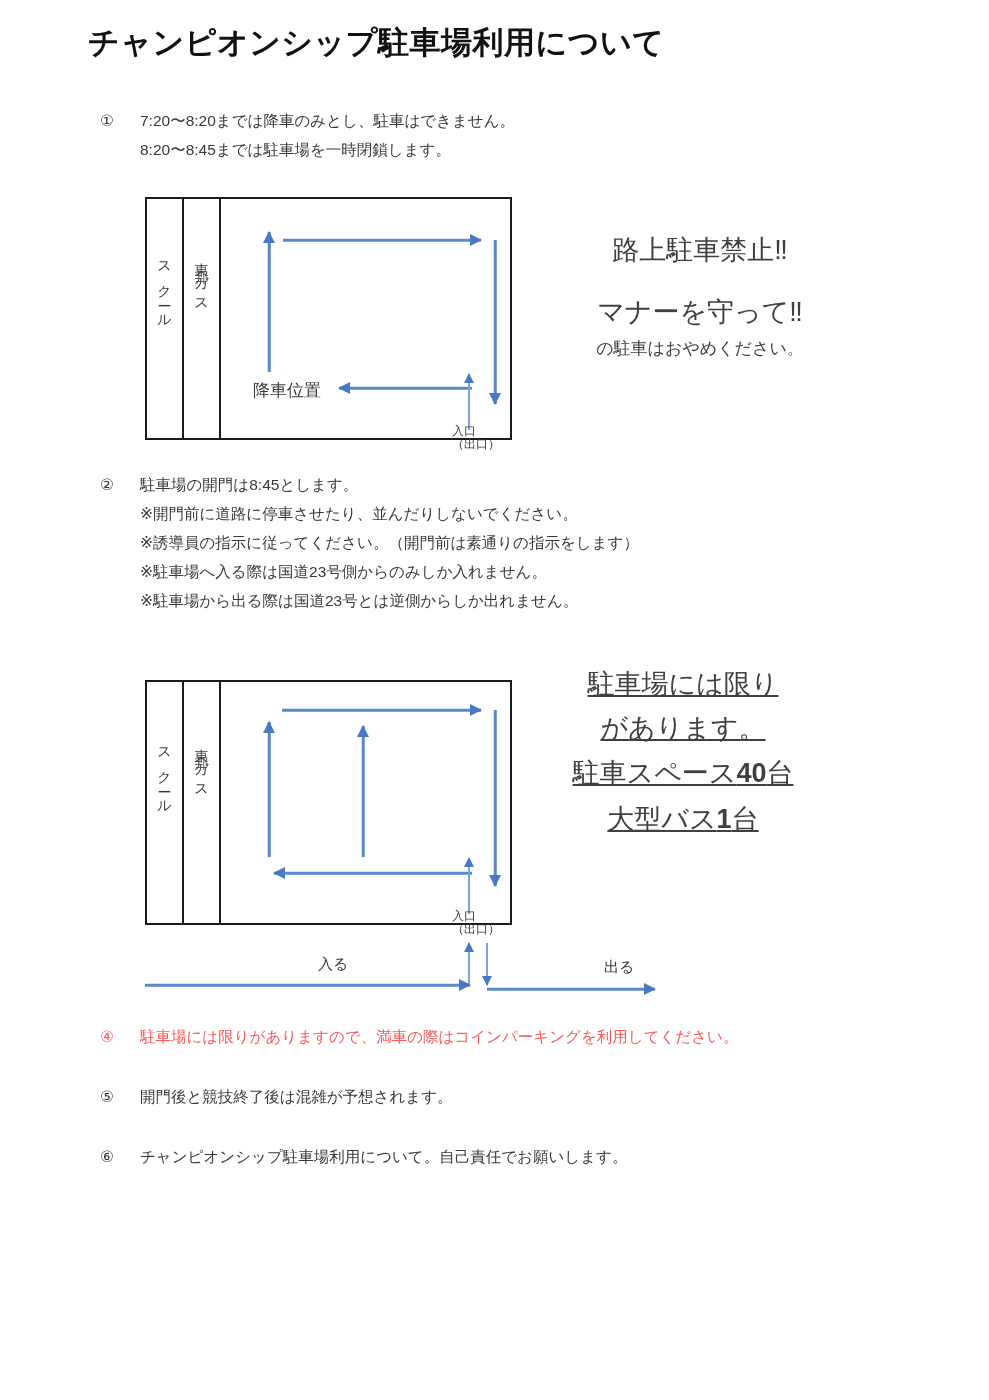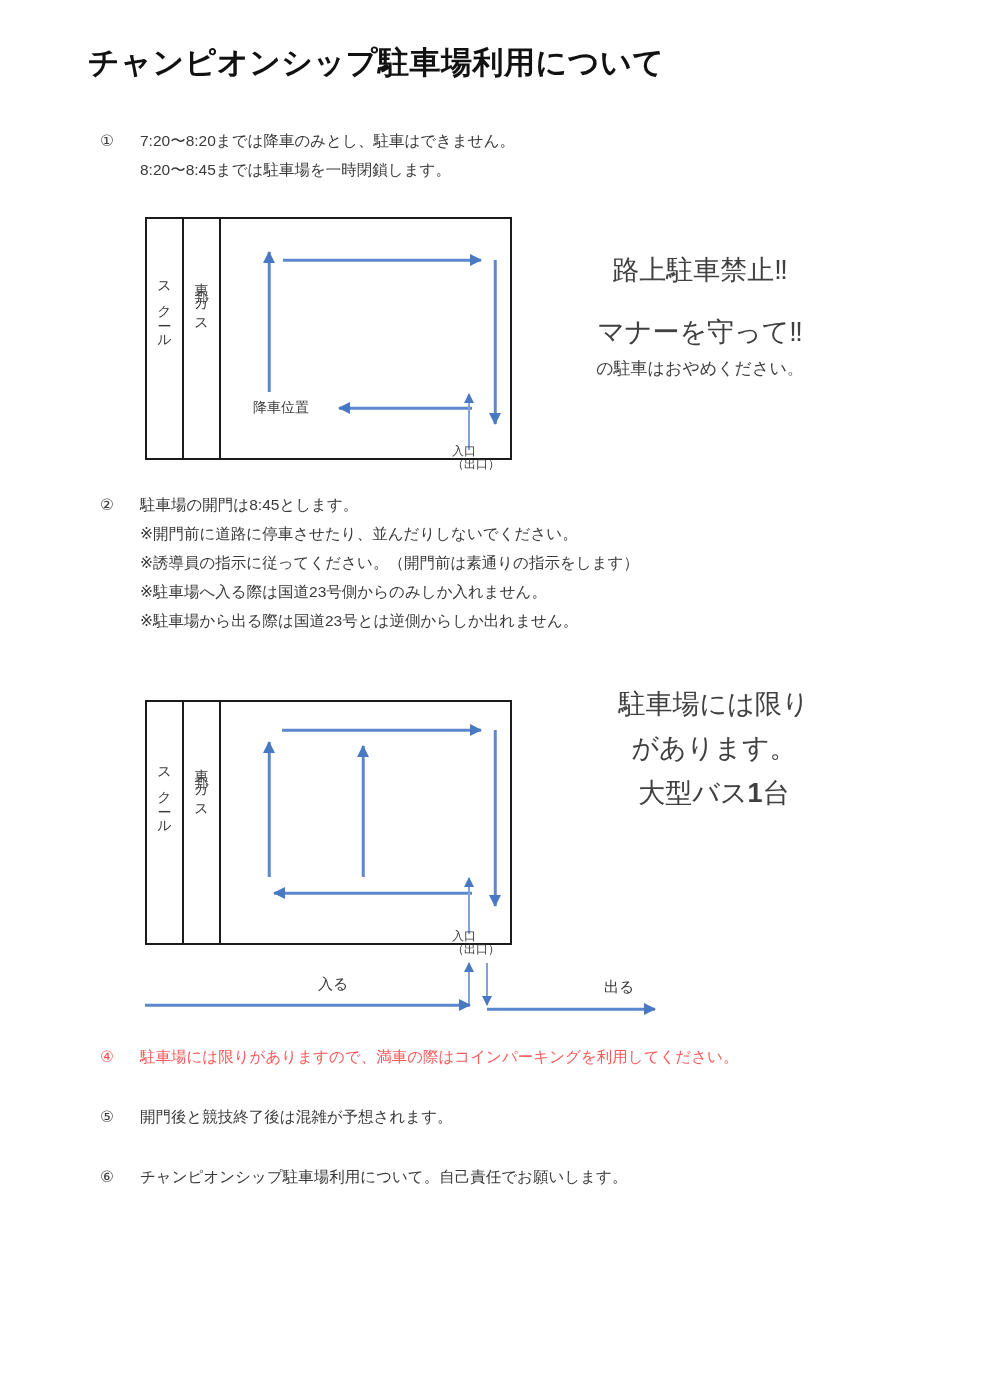--- a/index.html
+++ b/index.html
@@ -6,21 +6,21 @@
   html, body { margin:0; padding:0; }
   body {
     width: 989px;
     height: 1400px;
     background: #ffffff;
     font-family: "Liberation Sans", "DejaVu Sans", sans-serif;
     color: #2b2b2b;
     position: relative;
     overflow: hidden;
   }
-  .page { position: relative; width: 989px; height: 1084px; margin-top: 20px; }
+  .page { position: relative; width: 989px; height: 1084px; }
 
   
   .doc-title {
     position: absolute;
     left: 88px; top: 22px;
     font-size: 31px;
     font-weight: bold;
     letter-spacing: 0.5px;
     color: #111111;
     white-space: nowrap;
@@ -107,21 +107,21 @@
     border-top: 12px solid #4a79c4;
   }
   
   .thin .shaft { background: #7fa3da; }
   .thin.ar-up .shaft, .thin.ar-down .shaft { width: 2px; }
   .thin.ar-up .head { border-left-width: 5.5px; border-right-width: 5.5px; border-bottom-width: 10px; }
   .thin.ar-down .head { border-left-width: 5.5px; border-right-width: 5.5px; border-top-width: 10px; }
 
   .dlabel {
     position: absolute;
-    font-size: 14px;
+    font-size: 17px;
     color: #3a3a3a;
     white-space: nowrap;
   }
   .gate-label {
     position: absolute;
     font-size: 12px;
     line-height: 13px;
     color: #3a3a3a;
     text-align: left;
     white-space: nowrap;
@@ -132,21 +132,21 @@
     color: #3a3a3a;
     white-space: nowrap;
   }
 
   
   .notice { position: absolute; text-align: center; color: #404040; }
   .notice .big   { font-size: 27px; line-height: 44px; white-space: nowrap; }
   .notice .small { font-size: 17px; line-height: 30px; white-space: nowrap; }
 
   .notice-1 { left: 545px; top: 228px; width: 310px; }
-  .notice-2 { left: 559px; top: 662px; width: 310px; }
+  .notice-2 { left: 528px; top: 662px; width: 310px; text-decoration: underline; }
   .notice-2 .stat { font-size: 27px; line-height: 46px; white-space: nowrap; }
   .notice-2 .stat b { font-weight: bold; }
 </style>
 </head>
 <body>
 
 <div class="page">
 
   <div class="doc-title">チャンピオンシップ駐車場利用について</div>
 
@@ -280,20 +280,23 @@
       <div class="shaft" style="width:168px;"></div>
         <div class="head"></div>
     </div>
     <div class="road-label" style="left:604px; top:958px;">出る</div>
   </div>
 
   <div class="notice notice-2">
     <div class="big">駐車場には限り</div>
     <div class="big">があります。</div>
     <div class="stat">
+      <span>駐車スペース</span><b>40</b><span>台</span>
+    </div>
+    <div class="stat">
       <span>大型バス</span><b>1</b><span>台</span>
     </div>
   </div>
 
   <div class="item item-4">
     <div class="num">④</div>
     <div class="lines">
       <div>駐車場には限りがありますので、満車の際はコインパーキングを利用してください。</div>
     </div>
   </div>

